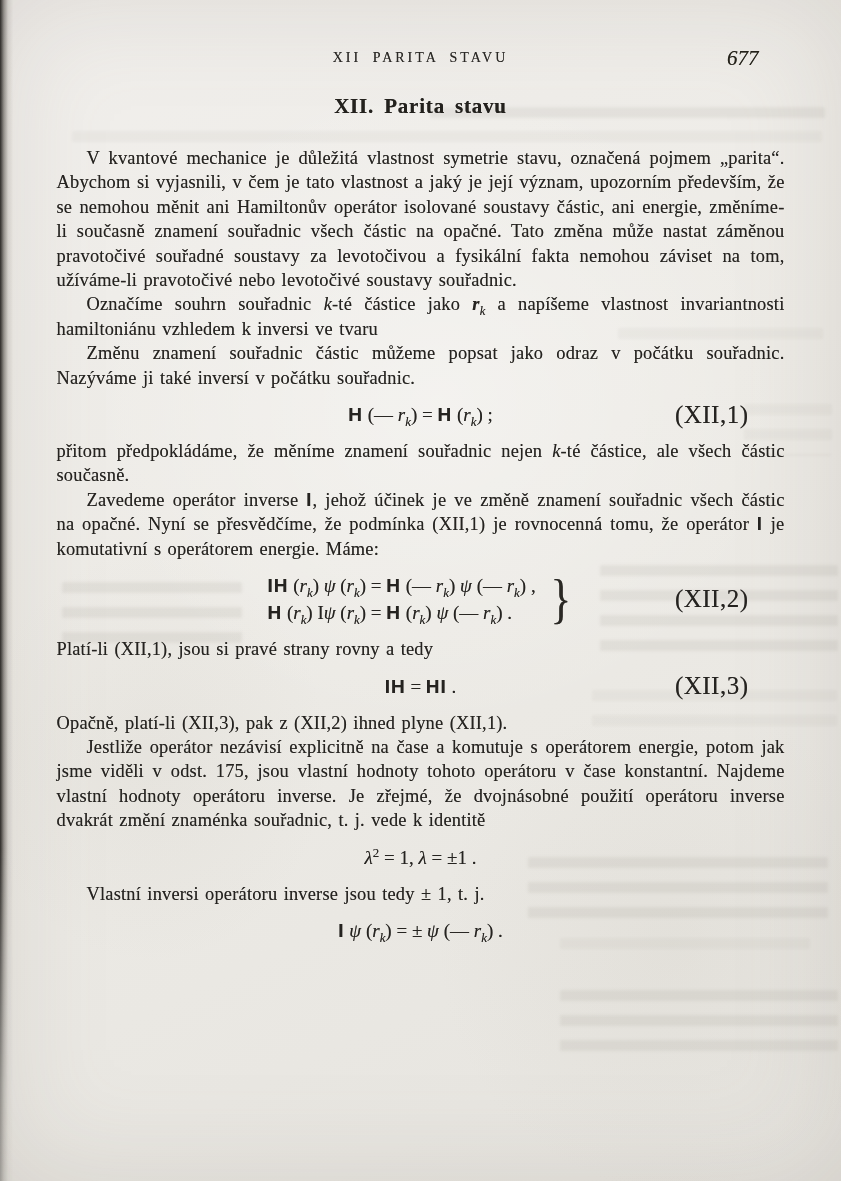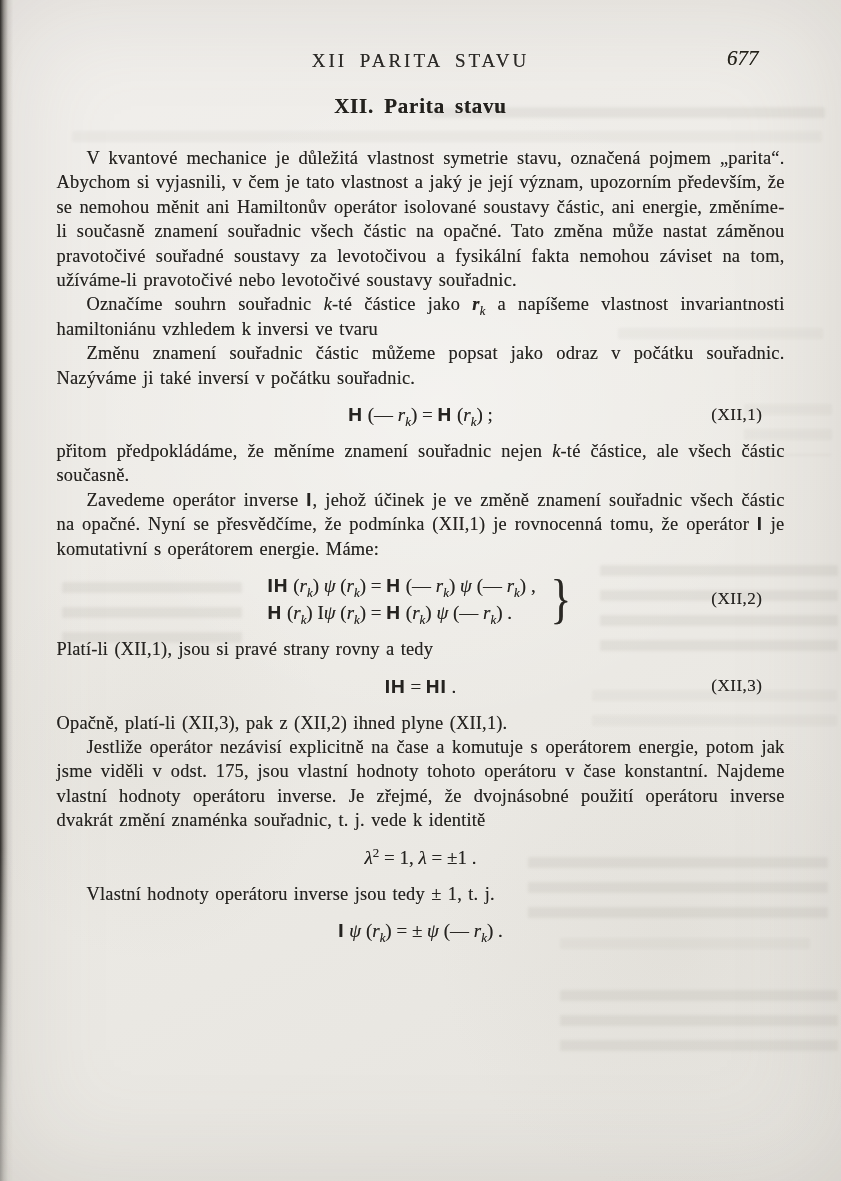--- a/index.html
+++ b/index.html
@@ -33,21 +33,21 @@
     background:repeating-linear-gradient(to bottom, rgba(128,124,112,0.20) 0 11px, transparent 11px 25px);
     filter:blur(1.4px);opacity:.55;
   }
   .ghost.light{opacity:.32;}
 
   .inner{position:relative;width:728px;margin:0 auto;padding-top:50px;}
 
   .running-row{position:relative;height:22px;}
   .running-head{
     display:block;text-align:center;
-    font-size:19px;letter-spacing:3px;word-spacing:5px;
+    font-size:14px;letter-spacing:3px;word-spacing:5px;
     color:#2b2926;text-shadow:0 0 .5px rgba(43,41,38,.6);
   }
   .page-number{
     position:absolute;right:26px;top:-4px;font-size:21px;color:#232119;
     text-shadow:0 0 .5px rgba(35,33,25,.6);
     font-style:italic;
   }
   .chapter-title{
     margin-top:22px;text-align:center;font-size:21px;font-weight:bold;
     letter-spacing:.8px;word-spacing:4px;color:#23211d;
@@ -62,22 +62,22 @@
   .eq-row{position:relative;display:flex;justify-content:center;align-items:center;
     margin:11px 0;font-size:19px;}
   .eq-lines{display:inline-block;text-align:left;line-height:27px;}
   .eq{white-space:nowrap;}
   .op{font-family:"Liberation Sans","DejaVu Sans",sans-serif;font-weight:700;letter-spacing:1px;}
   .eq i, .content i{font-family:"Liberation Serif","DejaVu Serif",serif;}
   .eq sub, .content sub{font-size:.68em;line-height:0;}
   .eq sup, .content sup{font-size:.68em;line-height:0;}
   .eq-brace{font-size:54px;font-weight:400;margin-left:12px;line-height:1;
     transform:scaleX(.8);color:#2a2824;}
-  .eq-label{position:absolute;right:22px;top:50%;transform:translateY(-50%);
-    font-size:17px;letter-spacing:.5px;}
+  .eq-label{position:absolute;right:36px;top:50%;transform:translateY(-50%);
+    font-size:25px;letter-spacing:.5px;}
 </style>
 </head>
 <body>
 
 <div class="page">
 
   <div class="ghost" style="left:430px;top:107px;width:395px;height:20px;"></div>
   <div class="ghost light" style="left:72px;top:131px;width:750px;height:19px;"></div>
   <div class="ghost light" style="left:618px;top:328px;width:205px;height:17px;"></div>
   <div class="ghost light" style="left:744px;top:404px;width:88px;height:52px;"></div>
@@ -123,21 +123,21 @@
           </div>
           <span class="eq-label">(XII,3)</span>
         </div>
         <p>Opačně, platí-li (XII,3), pak z (XII,2) ihned plyne (XII,1).</p>
         <p class="indent">Jestliže operátor nezávisí explicitně na čase a komutuje s operátorem energie, potom jak jsme viděli v odst. 175, jsou vlastní hodnoty tohoto operátoru v čase konstantní. Najdeme vlastní hodnoty operátoru inverse. Je zřejmé, že dvojnásobné použití operátoru inverse dvakrát změní znaménka souřadnic, t. j. vede k identitě</p>
         <div class="eq-row">
           <div class="eq-lines">
             <div class="eq"><i>λ</i><sup>2</sup> = 1,  <i>λ</i> = ±1 .</div>
           </div>
         </div>
-        <p class="indent">Vlastní hodnoty operátoru inverse jsou tedy ± 1, t. j.</p>
+        <p class="indent">Vlastní inversi operátoru inverse jsou tedy ± 1, t. j.</p>
         <div class="eq-row">
           <div class="eq-lines">
             <div class="eq"><span class="op">I</span> <i>ψ</i> (<i>r</i><sub><i>k</i></sub>) = ± <i>ψ</i> (— <i>r</i><sub><i>k</i></sub>) .</div>
           </div>
         </div>
       </div>
   </div>
 
   <div class="scan-edge"></div>
 </div>

